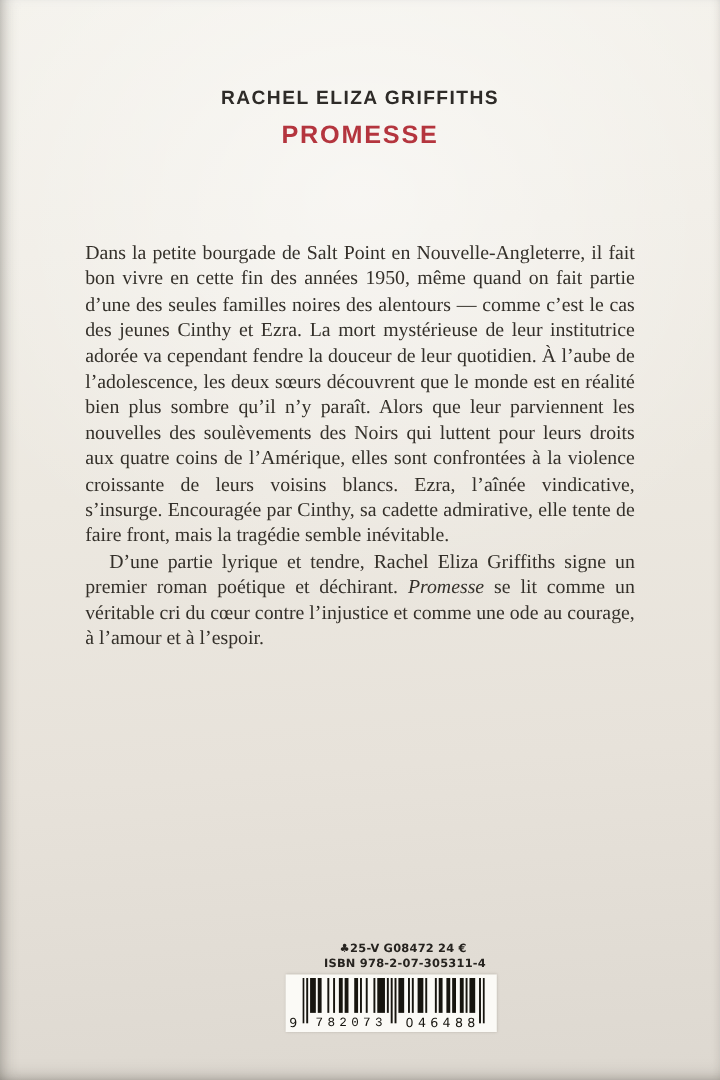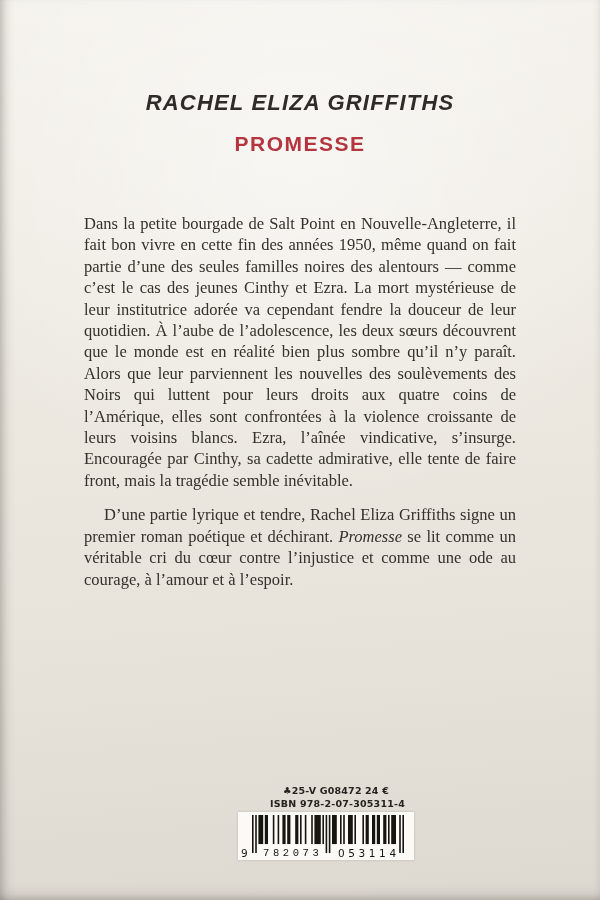--- a/index.html
+++ b/index.html
@@ -14,44 +14,43 @@
       inset 10px 0 14px -10px rgba(60,55,48,0.45),
       inset -4px 0 10px -8px rgba(60,55,48,0.25),
       inset 0 -10px 16px -12px rgba(60,55,48,0.5),
       inset 0 6px 10px -8px rgba(255,255,255,0.8);
     overflow:hidden;
     font-family:"Liberation Serif", serif;
     color:#34302a;
   }
   .titles{position:absolute;top:74px;left:0;right:0;text-align:center;}
   .author{
-    margin:16px;
+    margin:0;
     font-family:"Liberation Sans", sans-serif;
     font-weight:700;
-    font-size:22px;
+    font-size:16px;
     letter-spacing:1.2px;
     color:#2e2b28;
-    font-style:italic;
   }
   .book-title{
     margin:9px 0 0 0;
     font-family:"Liberation Sans", sans-serif;
     font-weight:700;
     font-size:21px;
     letter-spacing:1.5px;
     color:#b4353e;
   }
   .synopsis{
     position:absolute;
     top:200px;left:71px;width:458px;
     font-size:16.5px;
     line-height:21.4px;
     text-align:justify;
   }
-  .synopsis p{margin:13px;}
+  .synopsis p{margin:0;}
   .synopsis p.indent{text-indent:20px;}
   .synopsis em{font-style:italic;}
   .bio{
     position:absolute;
     top:578px;left:71px;width:458px;
     margin:0;
     font-style:italic;
     font-size:15.5px;
     line-height:21.6px;
     text-align:justify;
@@ -158,18 +157,18 @@
           <rect class="bars" x="78" y="0" width="2" height="26"></rect>
           <rect class="bars" x="82" y="0" width="2" height="26"></rect>
           <rect class="bars" x="85" y="0" width="1" height="26"></rect>
           <rect class="bars" x="87" y="0" width="3" height="26"></rect>
           <rect class="bars" x="92" y="0" width="1" height="34"></rect>
           <rect class="bars" x="94" y="0" width="1" height="34"></rect>
         </svg>
       <div class="digits">
         <span class="d-first">9</span>
         <span class="d-g1">782073</span>
-        <span class="d-g2">053114</span>
+        <span class="d-g2">046488</span>
       </div>
     </div>
   </div>
 
 </div>
 
 </body></html>

